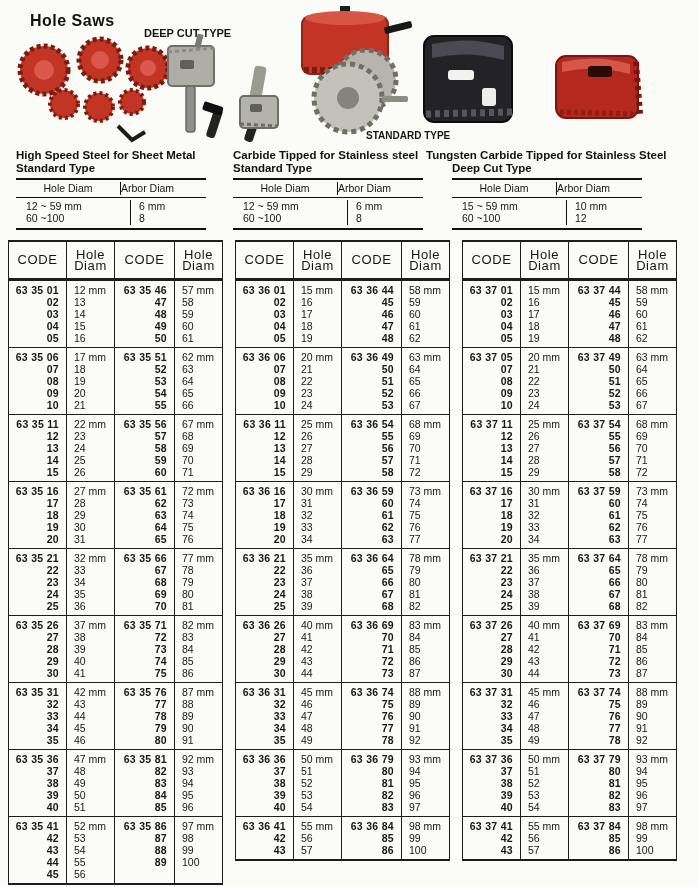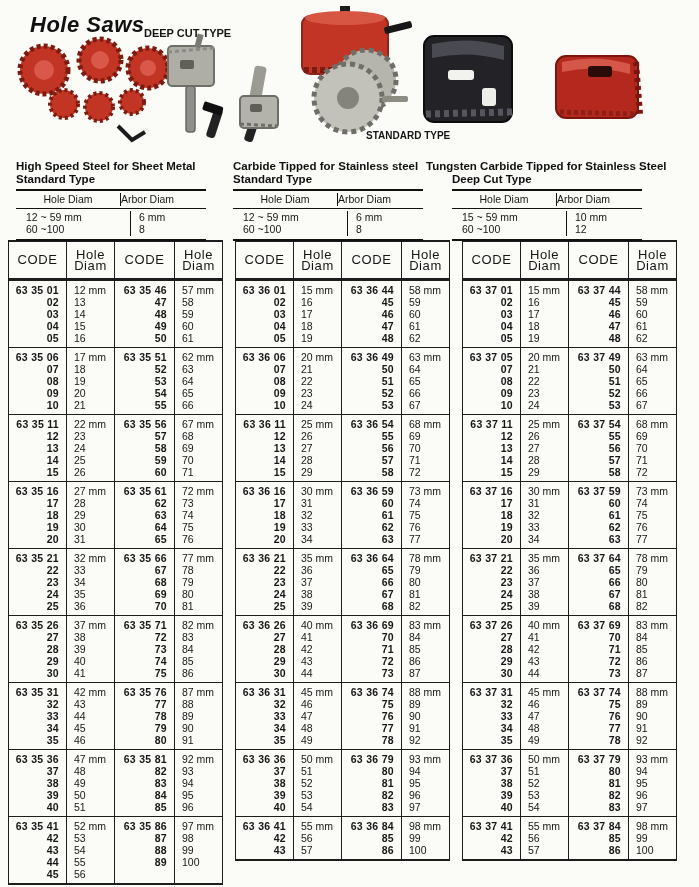--- a/index.html
+++ b/index.html
@@ -8,30 +8,30 @@
     background:#fbfbf8;
     font-family:"Liberation Sans","DejaVu Sans",sans-serif;
     color:#161616;
     position:relative;
     overflow:hidden;
   }
   
   .hero{position:relative;height:148px;}
   .page-title{
     position:absolute;left:30px;top:12px;
-    font-size:22px;font-weight:bold;font-style:italic;
+    font-size:16px;font-weight:bold;
     letter-spacing:.5px;color:#111;
   }
   .photo-label{position:absolute;font-weight:bold;color:#151515;}
   .label-deepcut{left:144px;top:27px;font-size:11px;}
   .label-standard{left:366px;top:130px;font-size:10px;}
   .hero svg{position:absolute;left:0;top:0;}
   
   .sections{position:relative;height:92px;}
-  .section{position:absolute;top:12px;}
+  .section{position:absolute;top:1px;}
   .sec1{left:16px;width:210px;}
   .sec2{left:233px;width:205px;}
   .sec3{left:426px;width:272px;}
   .sec-h{font-size:11.5px;font-weight:bold;line-height:13px;color:#111;}
   .sec3 .sec-h2{padding-left:26px;}
   .mini{
     width:190px;margin-top:3px;
     border-top:2px solid #111;border-bottom:2px solid #111;
     font-size:10.5px;
   }

